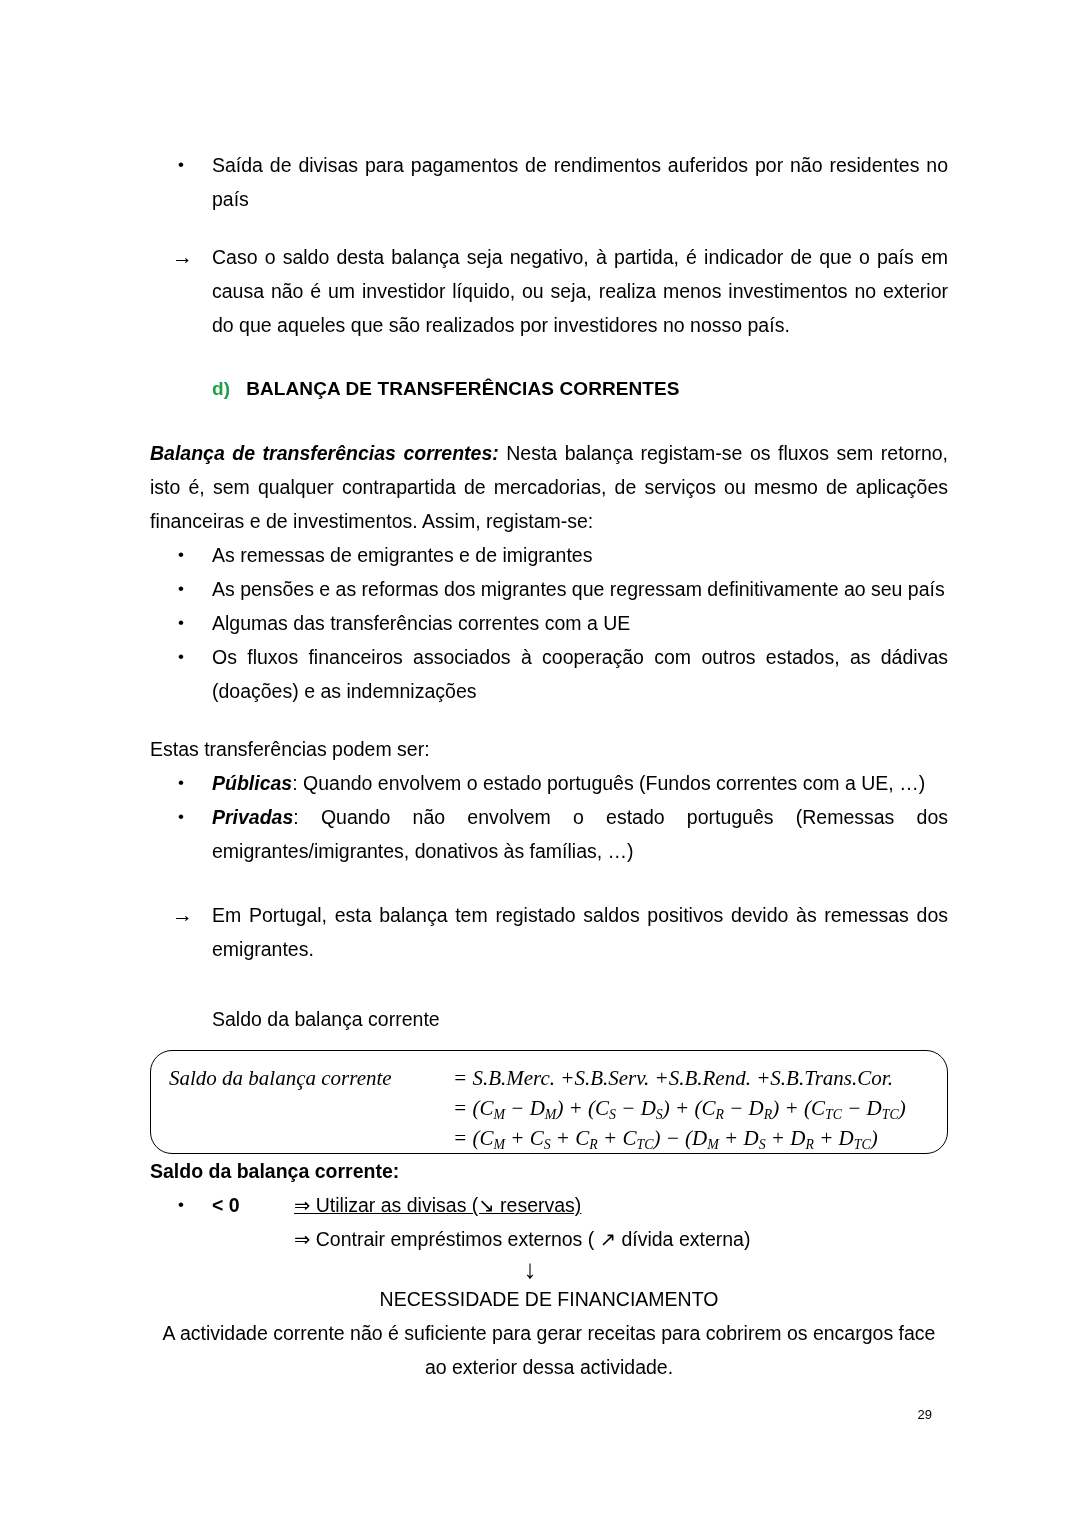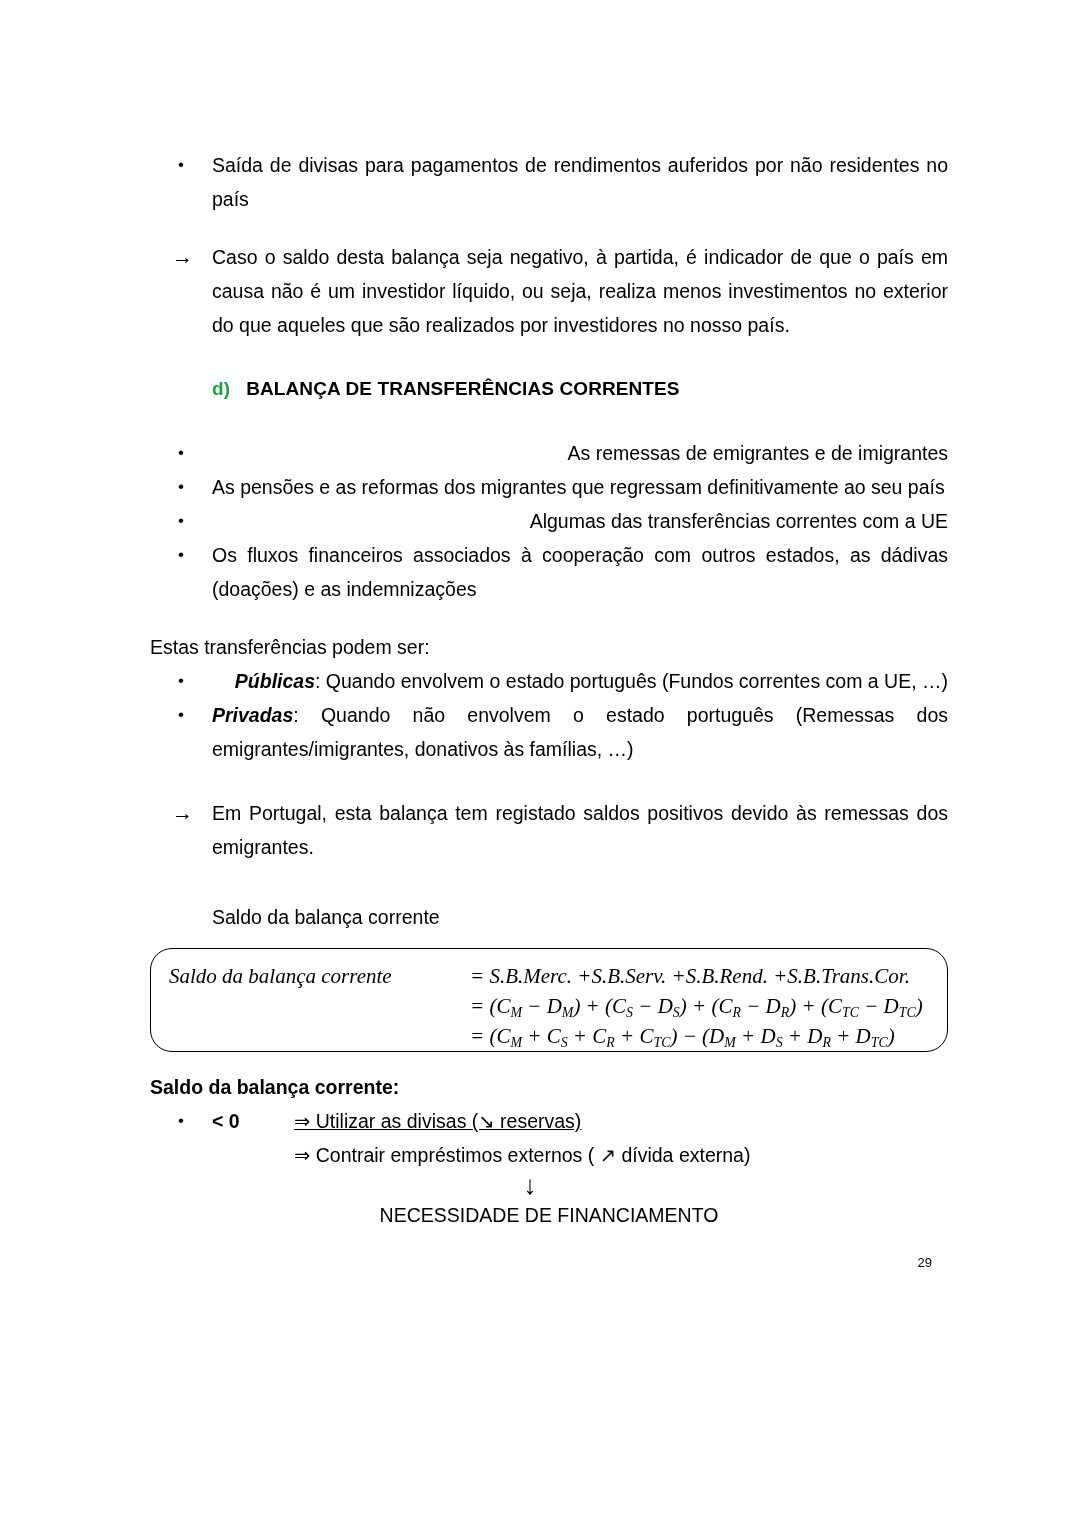--- a/index.html
+++ b/index.html
@@ -34,21 +34,21 @@
   }
   .marker {
     flex: 0 0 auto;
     line-height: 34px;
     text-align: left;
   }
   .body-txt {
     flex: 1 1 auto;
     text-align: justify;
   }
-  .body-txt.nojust { text-align: right; }
+  .body-txt.nojust { text-align: left; }
 
   
   .bullet-marker {
     width: 62px;
     padding-left: 28px;
     box-sizing: border-box;
     font-size: 17px;
   }
   
   .arrow-marker {
@@ -101,34 +101,33 @@
     line-height: 30px;
     white-space: nowrap;
   }
   .frow { display: flex; align-items: baseline; }
   .flabel {
     width: 300px;
     padding-left: 18px;
     box-sizing: border-box;
     text-align: left;
   }
-  .frhs { padding-left: 2px; margin-left: 17px; }
+  .frhs { padding-left: 2px; }
   .fvar { font-style: italic; }
   sub {
     font-size: 0.66em;
     font-style: italic;
     vertical-align: -0.28em;
     line-height: 0;
   }
 
   
   .saldo-title {
     font-weight: bold;
     font-size: 19.5px;
-    margin-top: 18px;
   }
   .lt-row {
     display: flex;
     align-items: flex-start;
     line-height: 34px;
   }
   .lt-bullet {
     width: 62px;
     padding-left: 28px;
     box-sizing: border-box;
@@ -188,20 +187,21 @@
 
     <div class="gap-30"></div>
 
     <div class="sec-heading">
       <span class="sec-letter">d)</span>
       <span>BALANÇA DE TRANSFERÊNCIAS CORRENTES</span>
     </div>
 
     <div class="gap-30"></div>
 
+    <p class="blk"><span class="bi">Balança de transferências correntes:</span><span> Nesta balança registam-se os fluxos sem retorno, isto é, sem qualquer contrapartida de mercadorias, de serviços ou mesmo de aplicações financeiras e de investimentos. Assim, registam-se:</span></p>
 
     <div>
       <div class="row">
         <span class="marker bullet-marker">•</span>
         <span class="body-txt nojust">As remessas de emigrantes e de imigrantes</span>
       </div>
       <div class="row">
         <span class="marker bullet-marker">•</span>
         <span class="body-txt">As pensões e as reformas dos migrantes que regressam definitivamente ao seu país</span>
       </div>
@@ -276,17 +276,18 @@
       <span class="impl-pad"></span>
       <span>⇒ Contrair empréstimos externos ( ↗ dívida externa)</span>
     </div>
 
     <div class="arrow-down">↓</div>
 
     <div class="centered">
       <span class="u">NECESSIDADE DE FINANCIAMENTO</span>
     </div>
 
+    <div class="center-block">A actividade corrente não é suficiente para gerar receitas para cobrirem os encargos face ao exterior dessa actividade.</div>
 
     <div class="pagenum">29</div>
 
   </div>
 </div>
 
 </body></html>

